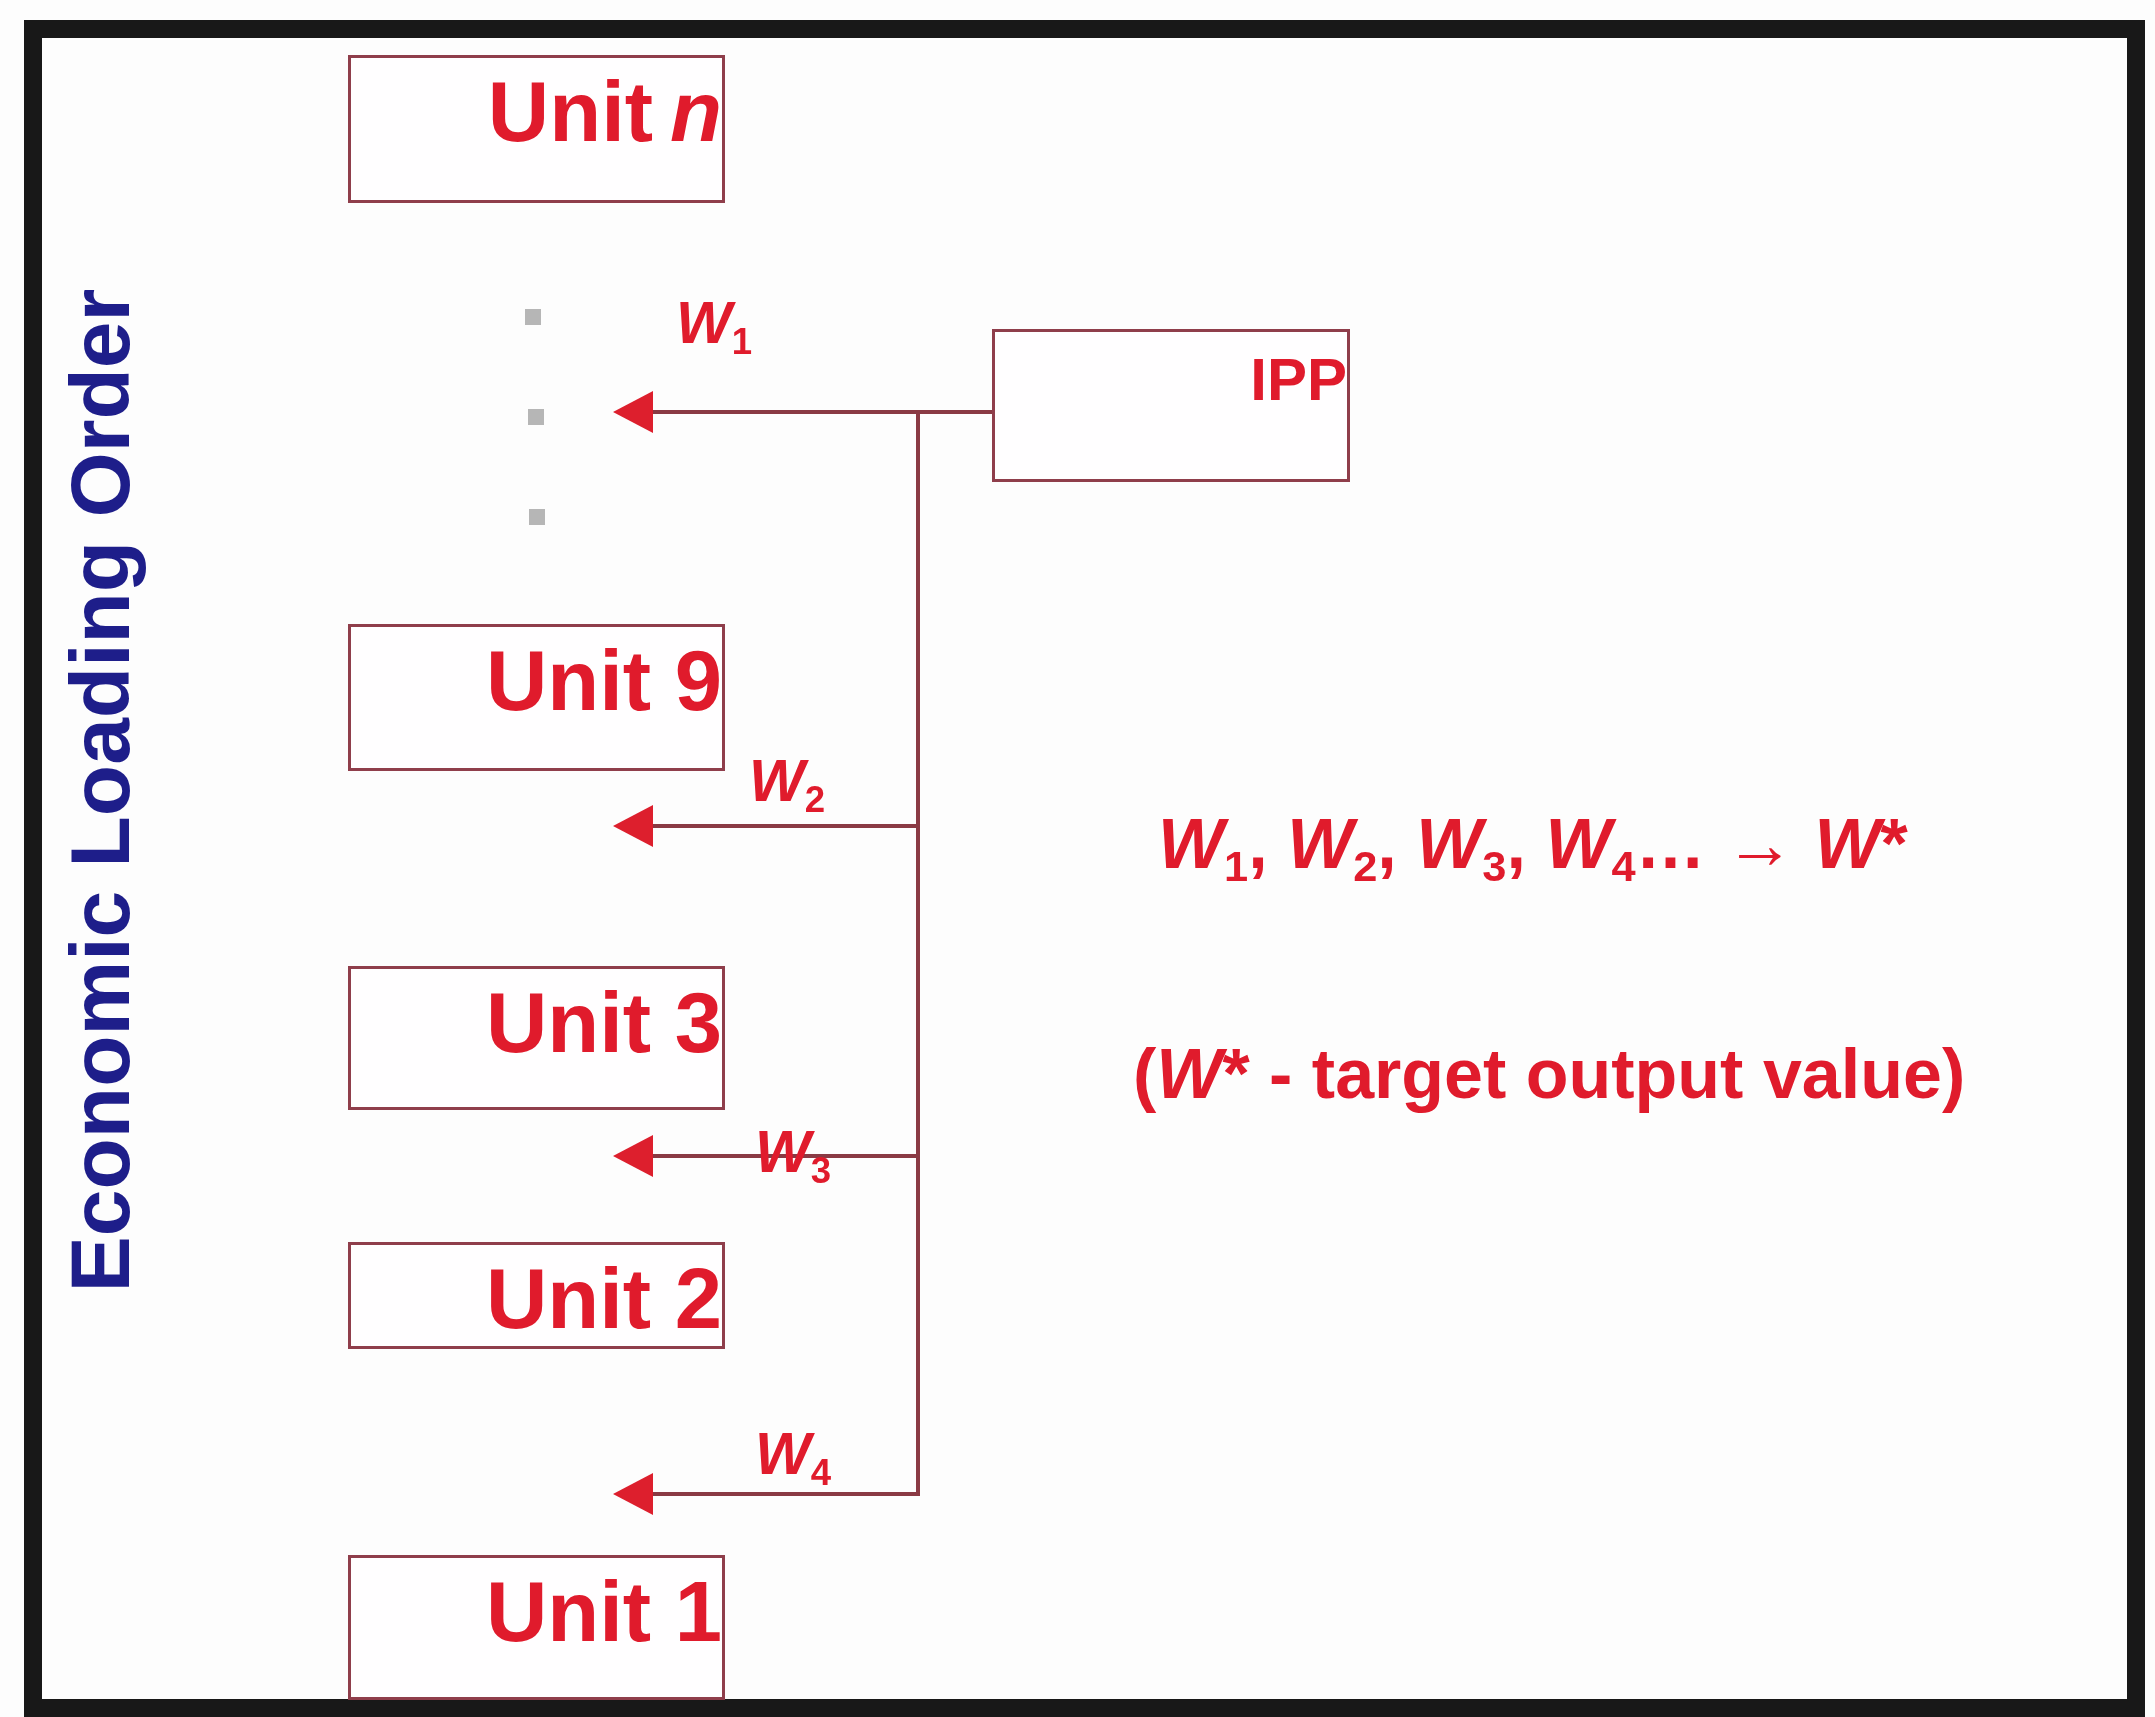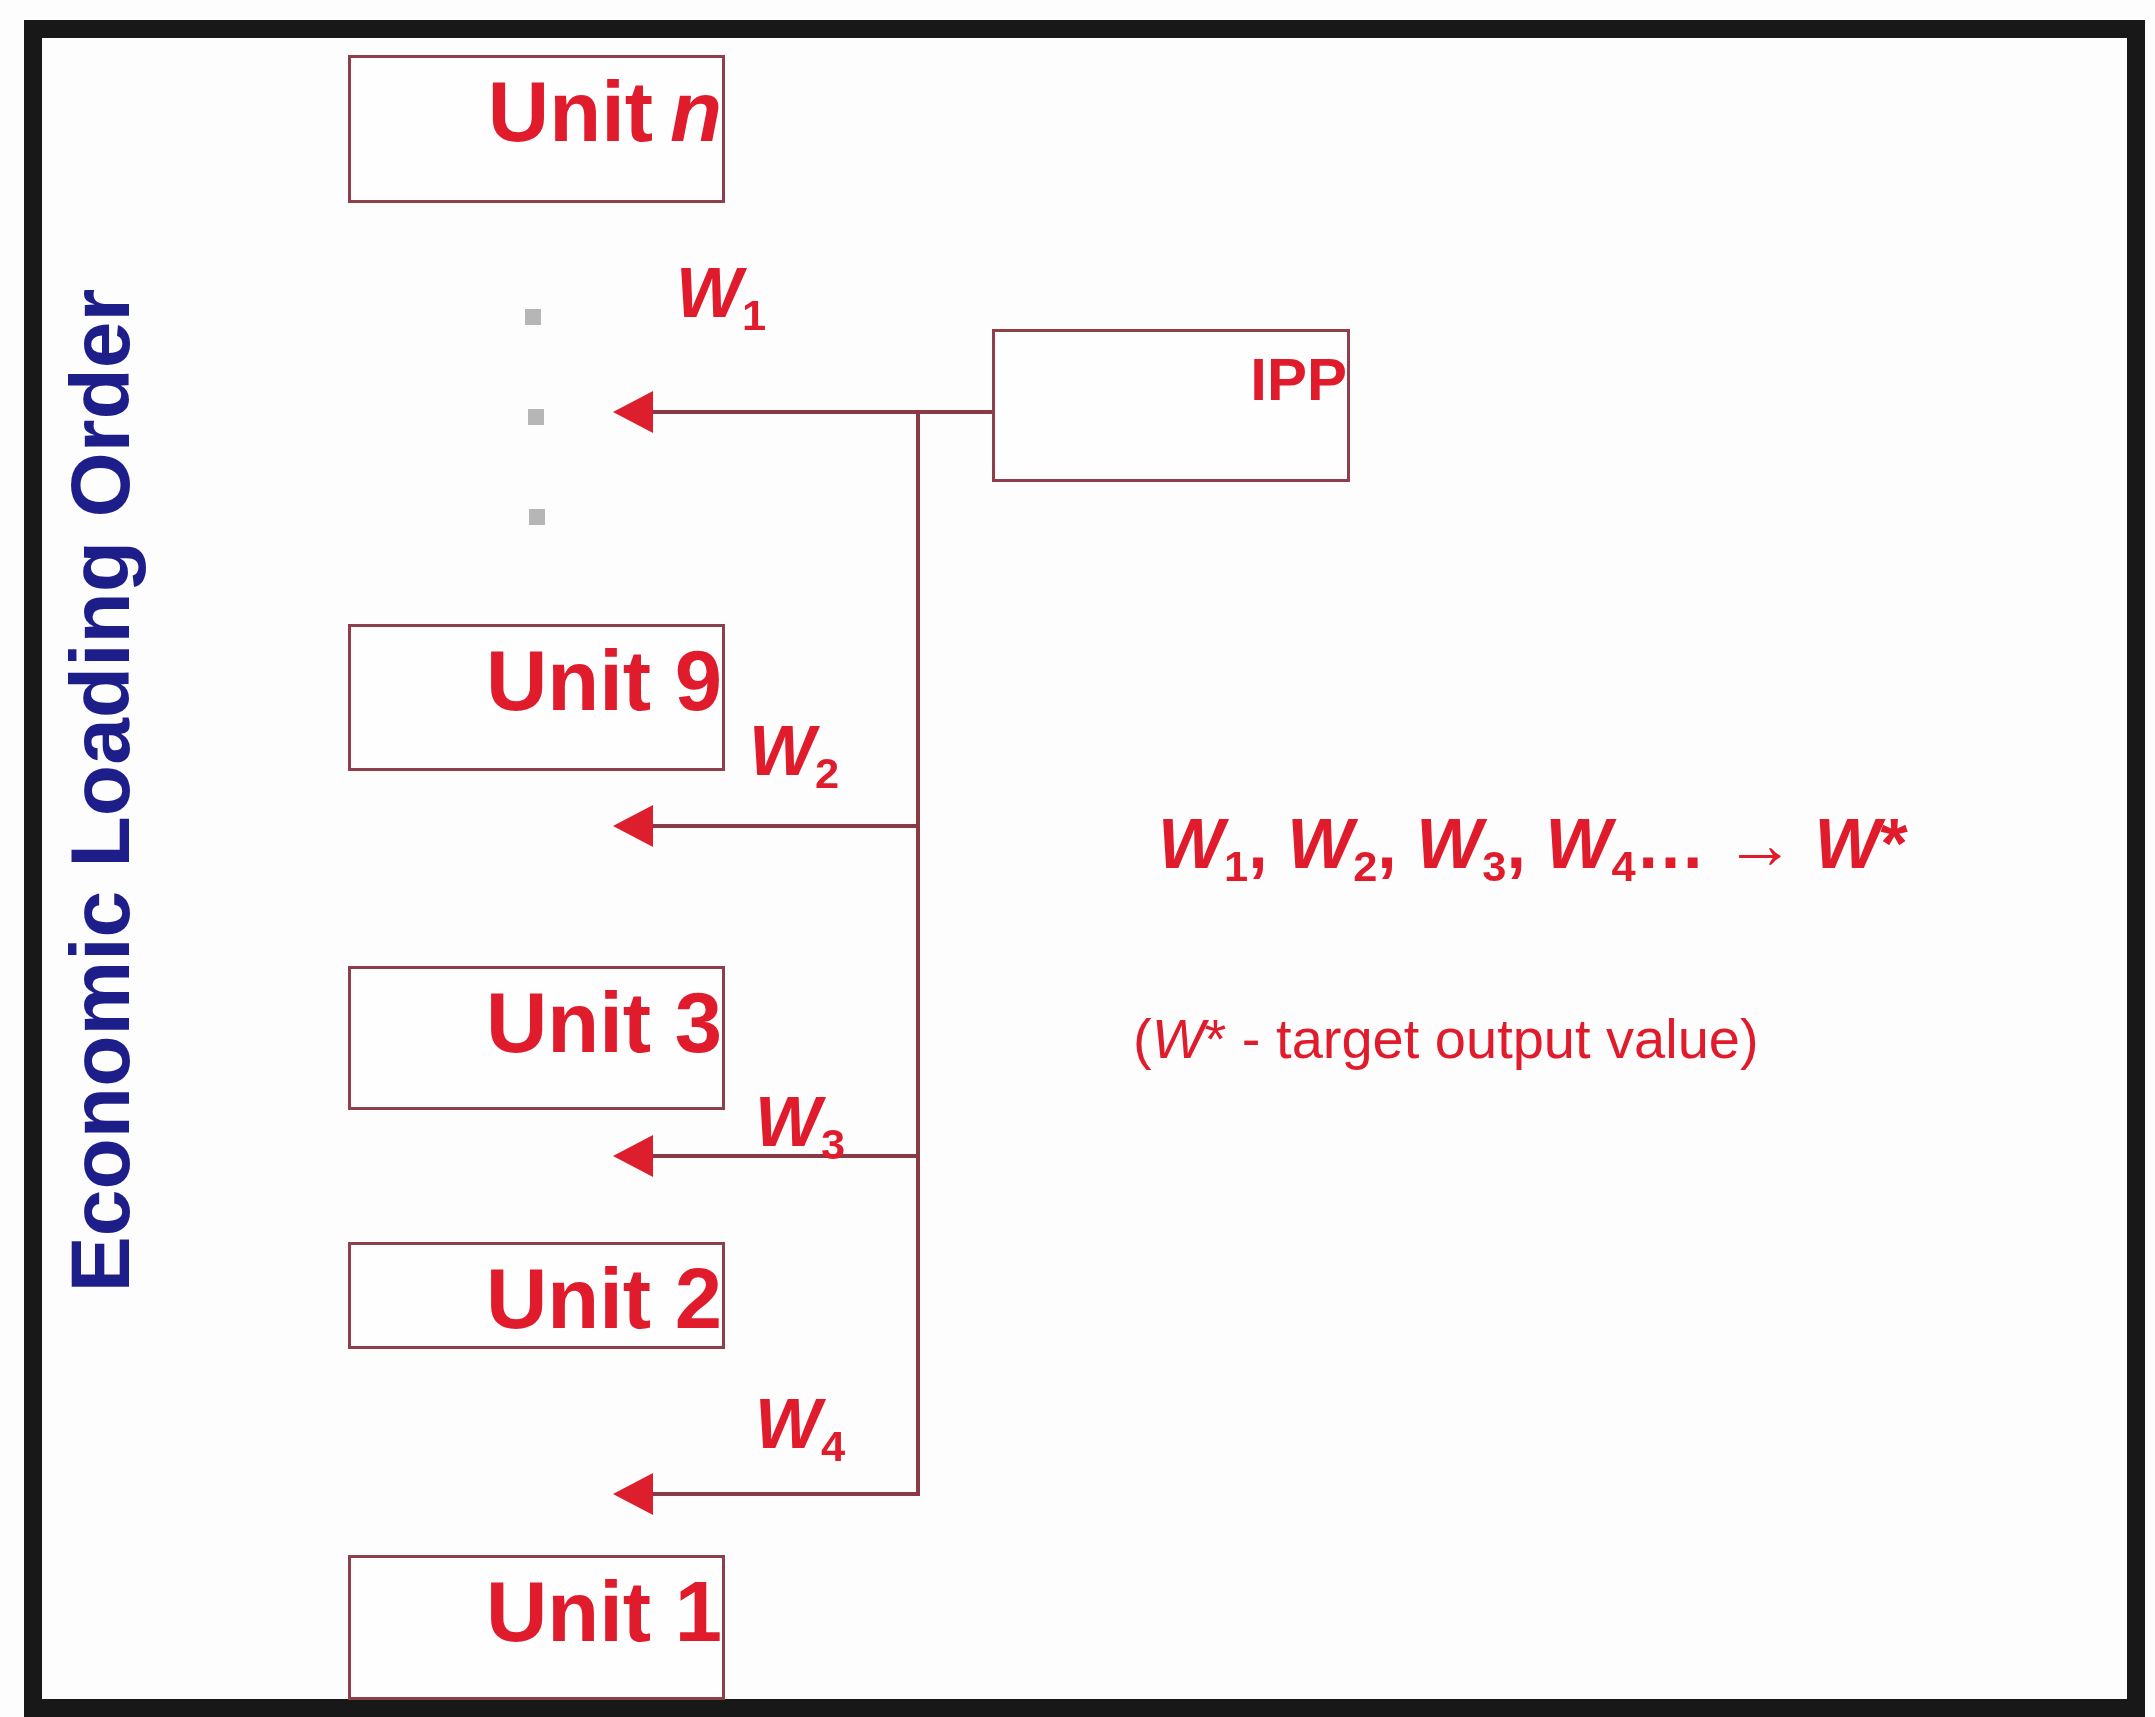--- a/index.html
+++ b/index.html
@@ -60,42 +60,42 @@
     border-top:21px solid transparent;border-bottom:21px solid transparent;
     border-right:40px solid var(--head-red);
   }
   .head-1{left:613px;top:391px}
   .head-2{left:613px;top:805px}
   .head-3{left:613px;top:1135px}
   .head-4{left:613px;top:1473px}
   
   .wlabel{
     position:absolute;color:var(--text-red);font-weight:bold;
-    font-size:70px;font-style:italic;line-height:1.0;white-space:nowrap;
+    font-size:59px;font-style:italic;line-height:1.0;white-space:nowrap;margin-top:36px;
   }
   .wlabel sub, .fsub{
     font-size:0.62em;font-style:normal;font-weight:bold;
     vertical-align:-0.30em;line-height:0;
   }
   .w1{left:676px;top:258px}
   .w2{left:749px;top:716px}
   .w3{left:755px;top:1087px}
   .w4{left:755px;top:1389px}
   
   .formula-line1{
     position:absolute;left:1158px;top:806px;
     color:var(--text-red);font-weight:bold;font-size:70px;line-height:1.1;
     white-space:nowrap;
   }
   .formula-line1 i{font-style:italic}
   .formula-line1 .sep{font-style:normal}
   .formula-line1 .arrow-glyph{font-weight:bold}
   .formula-line2{
-    position:absolute;left:1133px;top:1008px;
-    color:var(--text-red);font-weight:400;font-size:56px;line-height:1.1;
+    position:absolute;left:1133px;top:1036px;
+    color:var(--text-red);font-weight:700;font-size:70px;line-height:1.1;
     white-space:nowrap;
   }
   .formula-line2 i{font-style:italic}
 </style>
 </head>
 <body>
 
 <div class="canvas">
 
   <div class="frame"></div>

